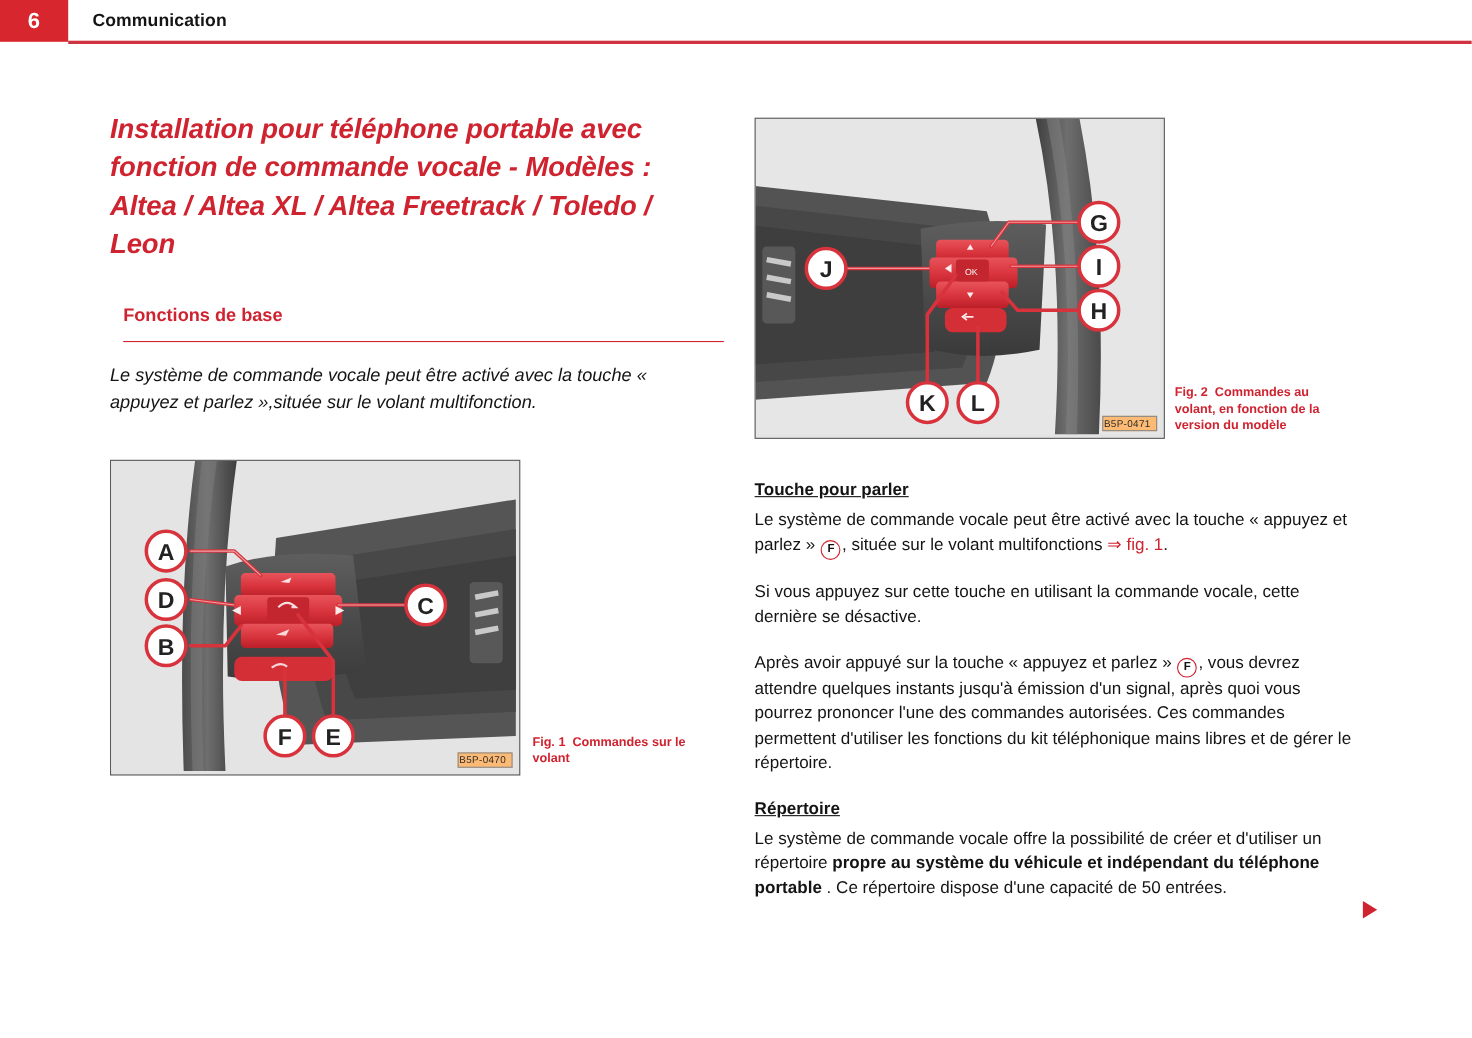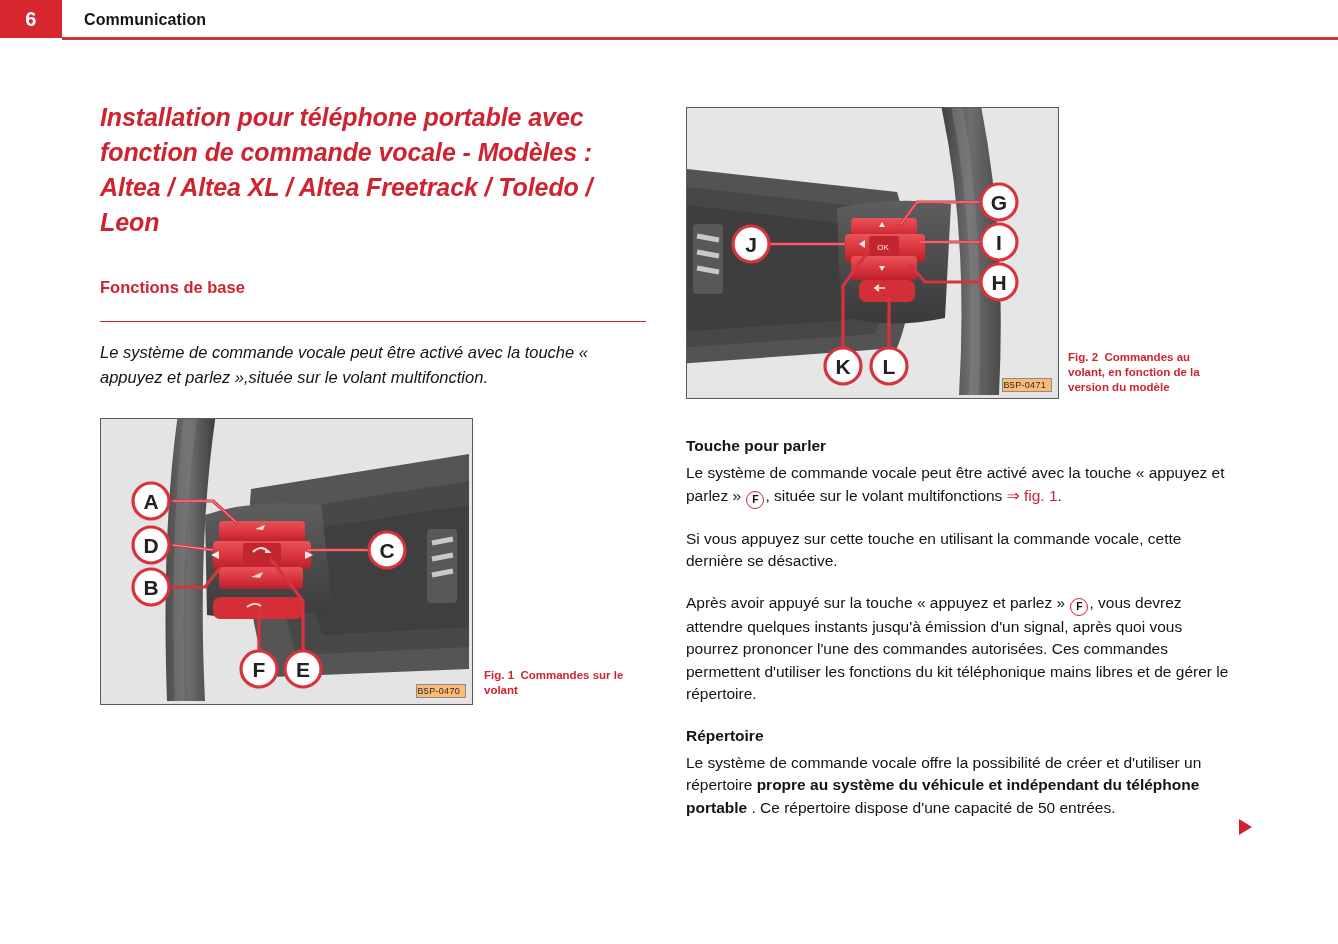--- a/index.html
+++ b/index.html
@@ -72,22 +72,22 @@
     font-weight: bold;
     line-height: 35px;
     margin: 0 0 38px 0;
     letter-spacing: -0.1px;
     font-style: italic;
   }
   #section-heading {
     color: #cf2330;
     font-size: 16.5px;
     font-weight: bold;
-    margin: 0;
-    padding-bottom: 24px;
+    margin: 12px;
+    padding-bottom: 13px;
     border-bottom: 1.6px solid #cf2330;
     width: 546px;
   }
   #intro-paragraph {
     font-style: italic;
     font-size: 16.5px;
     line-height: 25px;
     margin: 18px 0 0 0;
     color: #141414;
   }
@@ -132,20 +132,21 @@
     line-height: 22.5px;
     margin: 0 0 19px 0;
     color: #141414;
   }
   .sub-heading {
     font-size: 15.5px;
     font-weight: bold;
     color: #141414;
     margin: 0 0 6px 0;
     line-height: 21px;
+    text-decoration: underline;
   }
   .red-link { color: #cf2330; }
   b.inline-bold { font-weight: bold; }
 
   
   .circled {
     display: inline-block;
     width: 16px; height: 16px;
     line-height: 15px;
     border: 1.6px solid #cf2330;

